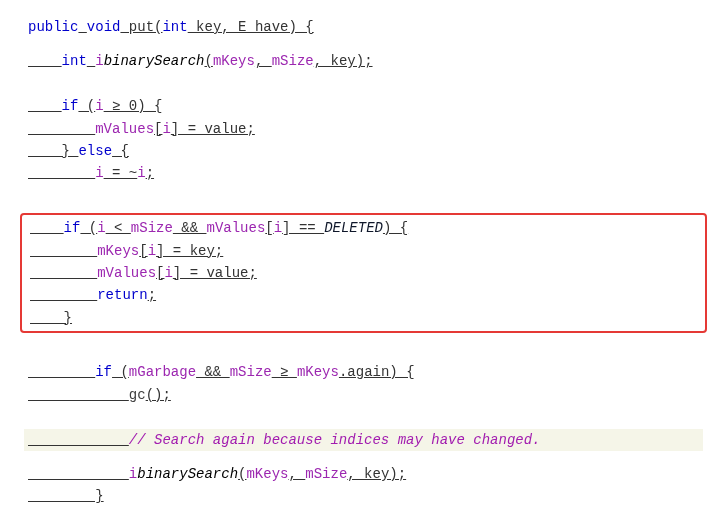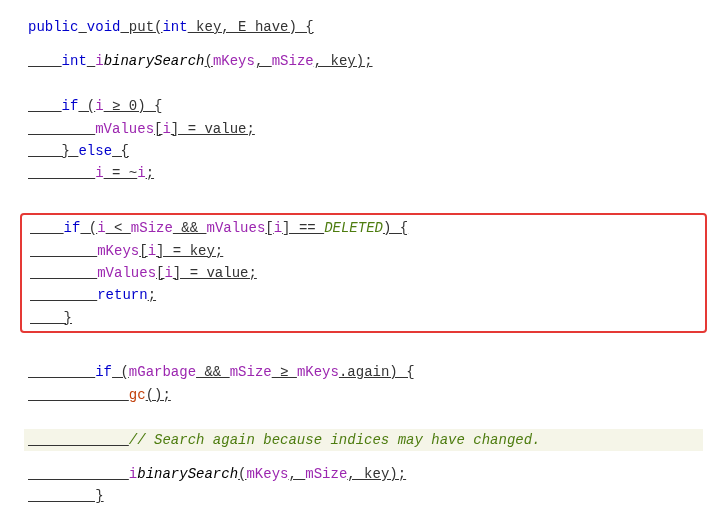--- a/index.html
+++ b/index.html
@@ -45,25 +45,25 @@
       background: #f5f5e8;
       display: flex;
       align-items: baseline;
       white-space: pre;
       padding: 0 4px;
     }
 
     
     .kw { color: #0000cc; font-weight: normal; }
     .var { color: #9c27b0; }
-    .deleted { color: #4d7c0f; font-style: italic; } 
+    .deleted { color: #0f172a; font-style: italic; } 
     .method { color: #000000; font-style: italic; margin-top: 12px; } 
-    .comment { color: #4d7c0f; font-style: italic; }
+    .comment { color: #a21caf; font-style: italic; }
     .plain { color: #333333; text-decoration: underline; }
-    .gc { color: #c2410c; }
+    .gc { color: #404040; }
   </style>
 </head>
 <body>
 
 <div class="code-block">
 
   <div class="line"><span class="kw">public</span><span class="plain"> </span><span class="kw">void</span><span class="plain"> put(</span><span class="kw">int</span><span class="plain"> key, E have) {</span></div>
 
   <div class="line"><span class="plain">    </span><span class="kw">int</span><span class="plain"> </span><span class="var">i</span><span class="method">binarySearch</span><span class="plain">(</span><span class="var">mKeys</span><span class="plain">, </span><span class="var">mSize</span><span class="plain">, key);</span></div>
 

